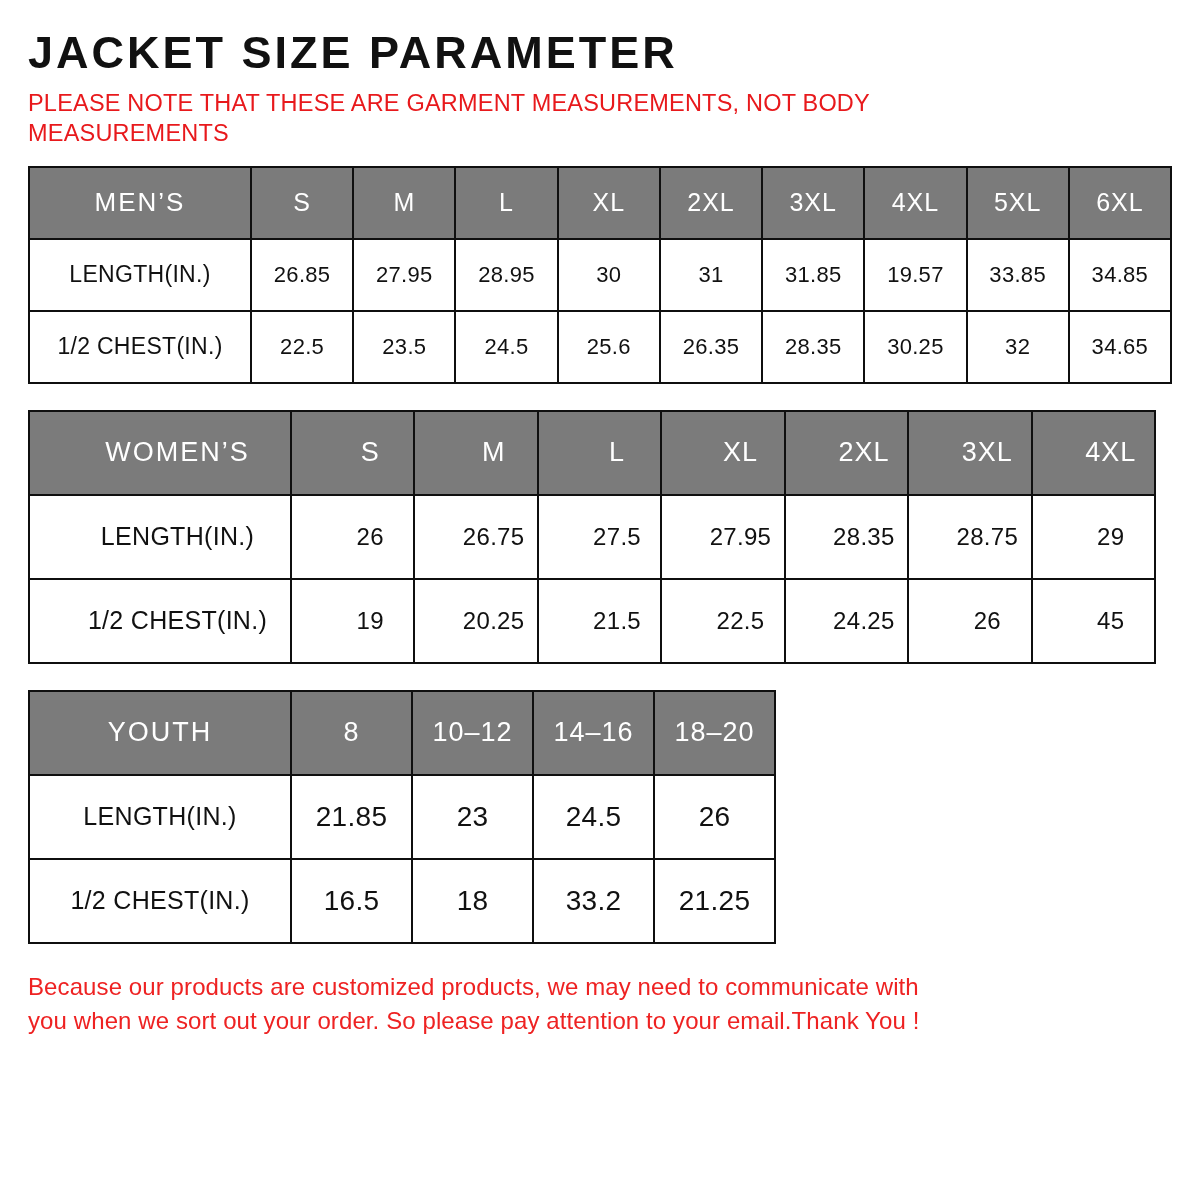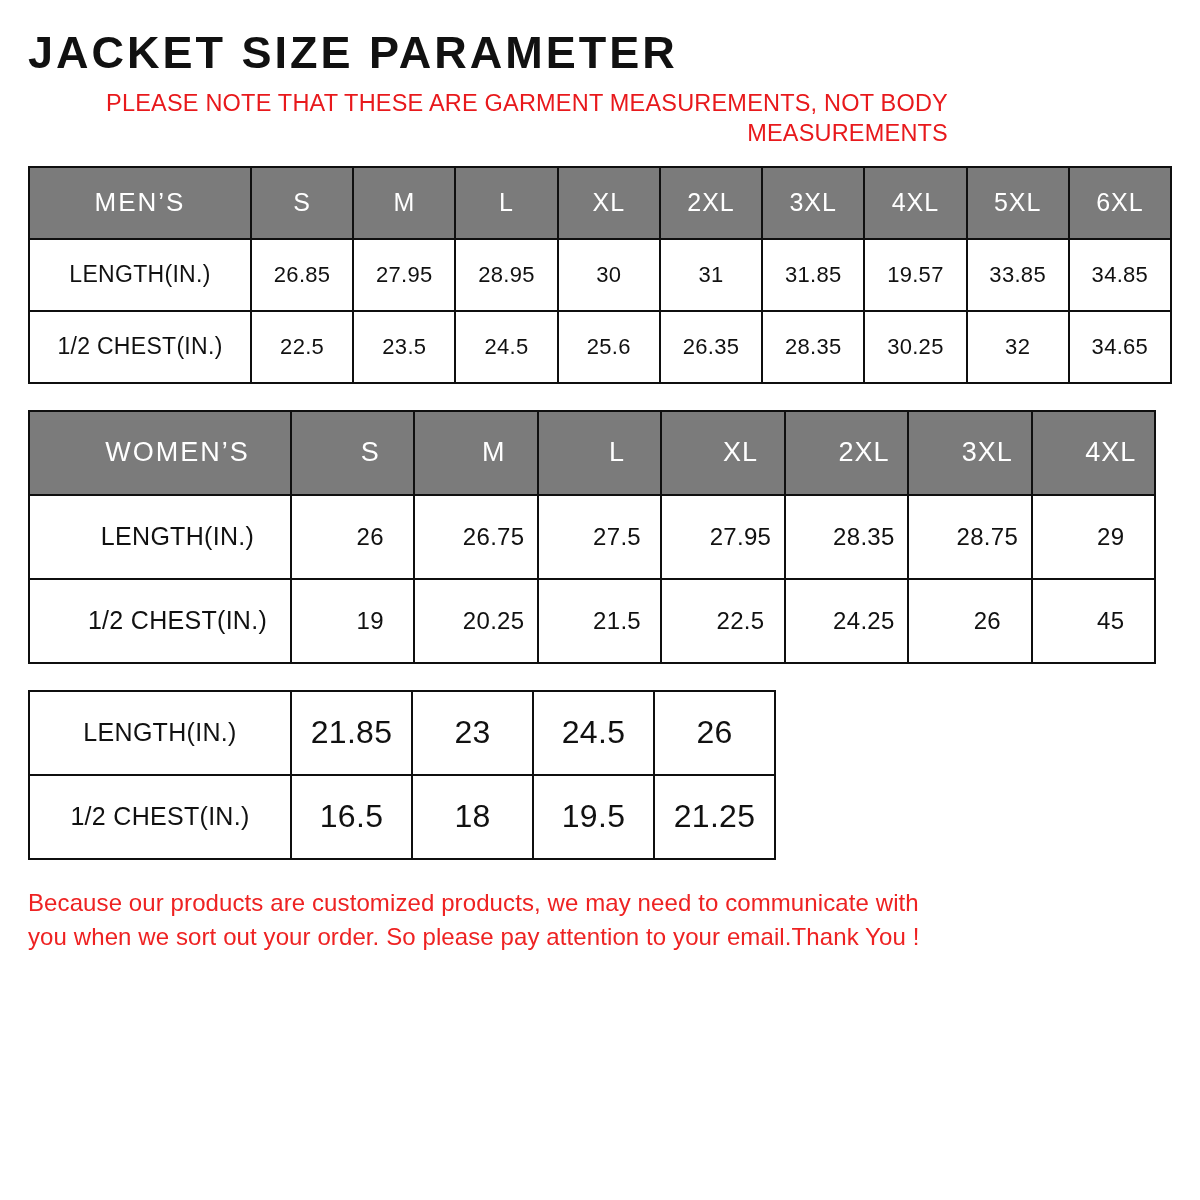--- a/index.html
+++ b/index.html
@@ -24,21 +24,20 @@
     line-height: 1.1;
     margin: 6px 0 10px 0;
   }
   .note {
     color: #e8191c;
     font-size: 23.5px;
     line-height: 1.28;
     letter-spacing: 0.2px;
     margin-bottom: 18px;
     max-width: 960px;
-    text-align: right;
   }
   table.size {
     border-collapse: collapse;
     margin-bottom: 26px;
     table-layout: fixed;
   }
   table.size td {
     border: 2px solid #0f0f0f;
     text-align: center;
     vertical-align: middle;
@@ -68,21 +67,21 @@
   #t-women tr.head .lbl { font-size: 27px; letter-spacing: 2px; }
   #t-women tr.head td { font-size: 27px; }
   #t-women td { font-size: 24px; padding-left: 36px; }
 
   
   #t-youth { width: 748px; }
   #t-youth td { height: 84px; }
   #t-youth .lbl { width: 262px; font-size: 25px; }
   #t-youth tr.head .lbl { font-size: 27px; letter-spacing: 2px; }
   #t-youth tr.head td { font-size: 27px; }
-  #t-youth td { font-size: 32px; }
+  #t-youth td { font-size: 28px; }
 
   .footer {
     color: #ee2222;
     font-size: 24px;
     line-height: 1.42;
     letter-spacing: 0.1px;
     max-width: 1130px;
   }
   .footer .para2 {
     margin-top: 22px;
@@ -169,32 +168,39 @@
       <td>22.5</td>
       <td>24.25</td>
       <td>26</td>
       <td>45</td>
     </tr>
   </tbody>
     </table>
 
   <table class="size" id="t-youth">
     <tbody>
+        <tr class="head">
+      <td class="lbl">YOUTH</td>
+      <td>8</td>
+      <td>10–12</td>
+      <td>14–16</td>
+      <td>18–20</td>
+    </tr>
     <tr>
       <td class="lbl">LENGTH(IN.)</td>
       <td>21.85</td>
       <td>23</td>
       <td>24.5</td>
       <td>26</td>
     </tr>
     <tr>
       <td class="lbl">1/2 CHEST(IN.)</td>
       <td>16.5</td>
       <td>18</td>
-      <td>19.5</td>
+      <td>33.2</td>
       <td>21.25</td>
     </tr>
   </tbody>
     </table>
 
   <div class="footer">
     <div class="para1">Because our products are customized products, we may need to communicate with you when we sort out your order. So please pay attention to your email.Thank You !</div>
   </div>
 
 </div>

